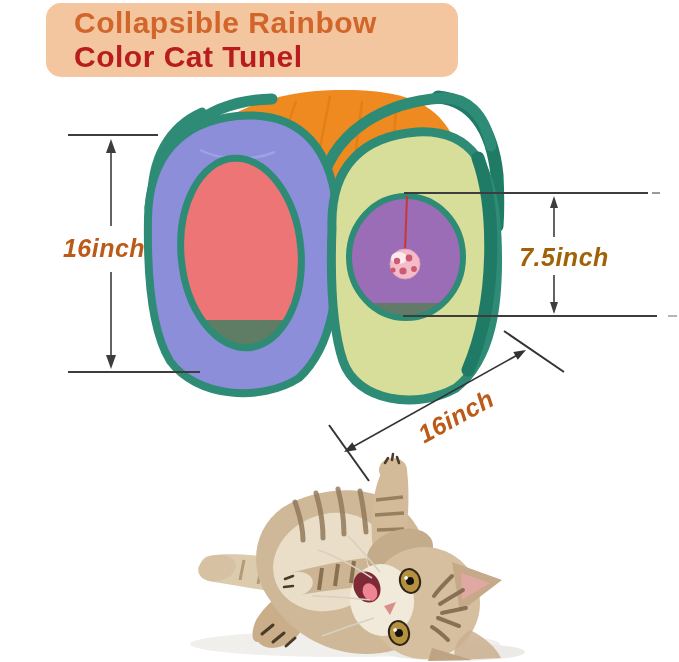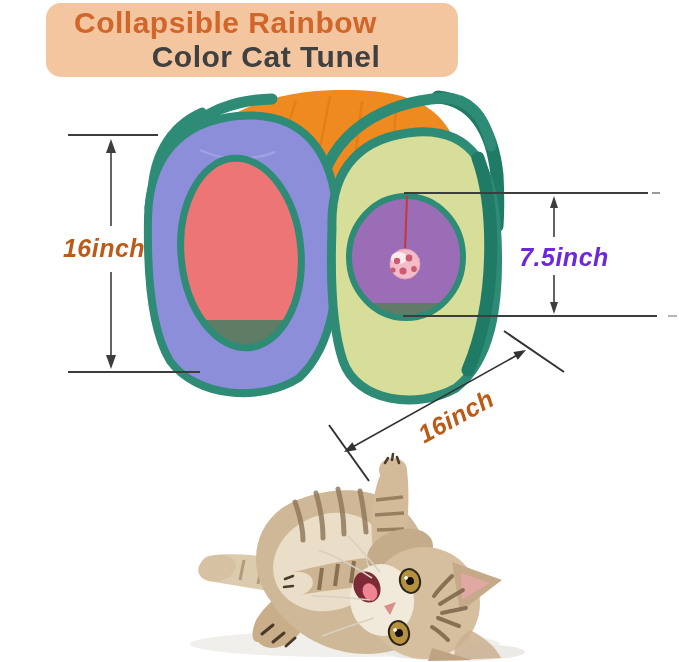--- a/index.html
+++ b/index.html
@@ -24,25 +24,25 @@
   .dim-label.right{left:514px;top:243px;width:100px;}
   .dim-label.diag{left:404px;top:402px;width:104px;transform:rotate(-29deg);}
 </style>
 </head>
 <body>
 
 <div class="stage">
 
   <div class="banner" style="background-color: rgb(243, 198, 160);">
     <div class="banner-line" style="color: rgb(210, 102, 42);">Collapsible Rainbow</div>
-    <div class="banner-line" style="color: #404040; text-align: center;">Color Cat Tunel</div>
+    <div class="banner-line" style="color: #b91c1c;">Color Cat Tunel</div>
   </div>
 
   <div class="dim-label left" style="color: rgb(188, 90, 23);">16inch</div>
-  <div class="dim-label right" style="color: #6d28d9;">7.5inch</div>
+  <div class="dim-label right" style="color: #a16207;">7.5inch</div>
   <div class="dim-label diag" style="color: rgb(188, 90, 23);">16inch</div>
 
   <svg class="scene" width="679" height="662" viewBox="0 0 679 662">
 
     <defs>
       <clipPath id="holeL">
           <ellipse cx="241" cy="253" rx="60" ry="95" transform="rotate(-5 241 253)"></ellipse>
         </clipPath>
       <clipPath id="holeR">
           <ellipse cx="406" cy="257" rx="57" ry="61"></ellipse>

